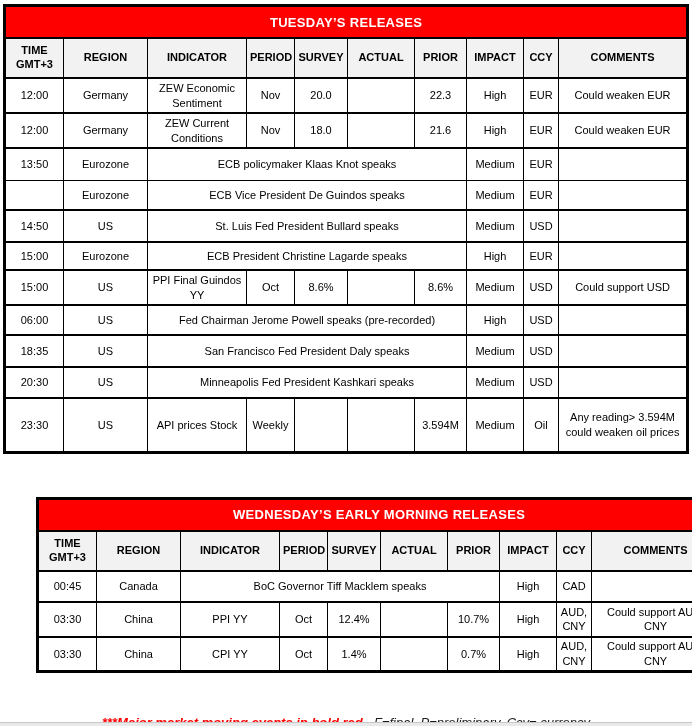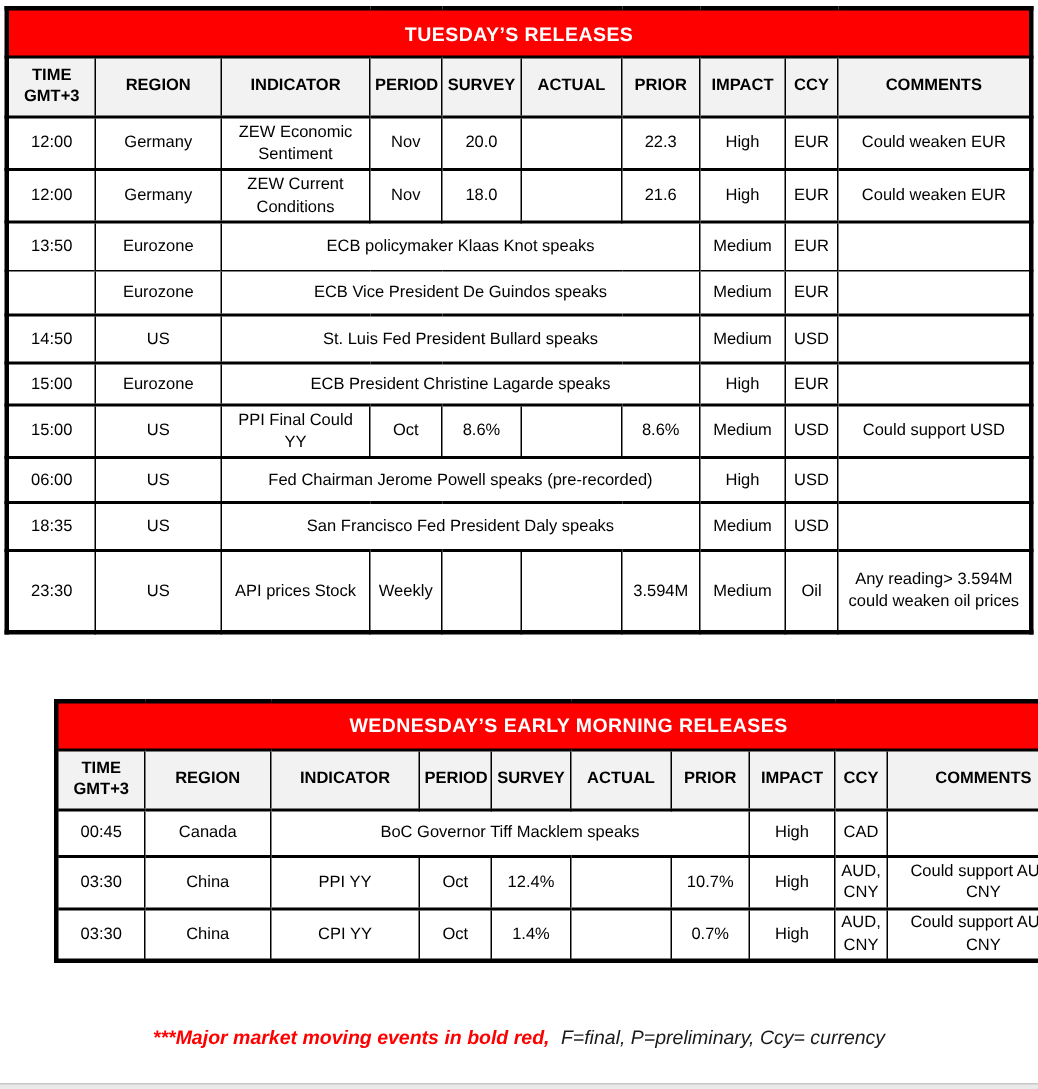--- a/index.html
+++ b/index.html
@@ -189,41 +189,49 @@
           <td>15:00</td>
           <td>Eurozone</td>
           <td colspan="5">ECB President Christine Lagarde speaks</td>
           <td>High</td>
           <td>EUR</td>
           <td></td>
         </tr>
         <tr style="height: 35px;">
           <td>15:00</td>
           <td>US</td>
-          <td>PPI Final Could YY</td>
+          <td>PPI Final Guindos YY</td>
           <td>Oct</td>
           <td>8.6%</td>
           <td></td>
           <td>8.6%</td>
           <td>Medium</td>
           <td>USD</td>
           <td>Could support USD</td>
         </tr>
         <tr style="height: 30px;">
           <td>06:00</td>
           <td>US</td>
           <td colspan="5">Fed Chairman Jerome Powell speaks (pre-recorded)</td>
           <td>High</td>
           <td>USD</td>
           <td></td>
         </tr>
         <tr style="height: 32px; border-radius: 11px;">
           <td>18:35</td>
           <td>US</td>
           <td colspan="5">San Francisco Fed President Daly speaks</td>
+          <td>Medium</td>
+          <td>USD</td>
+          <td></td>
+        </tr>
+        <tr style="height: 31px;">
+          <td>20:30</td>
+          <td>US</td>
+          <td colspan="5">Minneapolis Fed President Kashkari speaks</td>
           <td>Medium</td>
           <td>USD</td>
           <td></td>
         </tr>
         <tr style="height: 54px;">
           <td>23:30</td>
           <td>US</td>
           <td>API prices Stock</td>
           <td>Weekly</td>
           <td></td>

